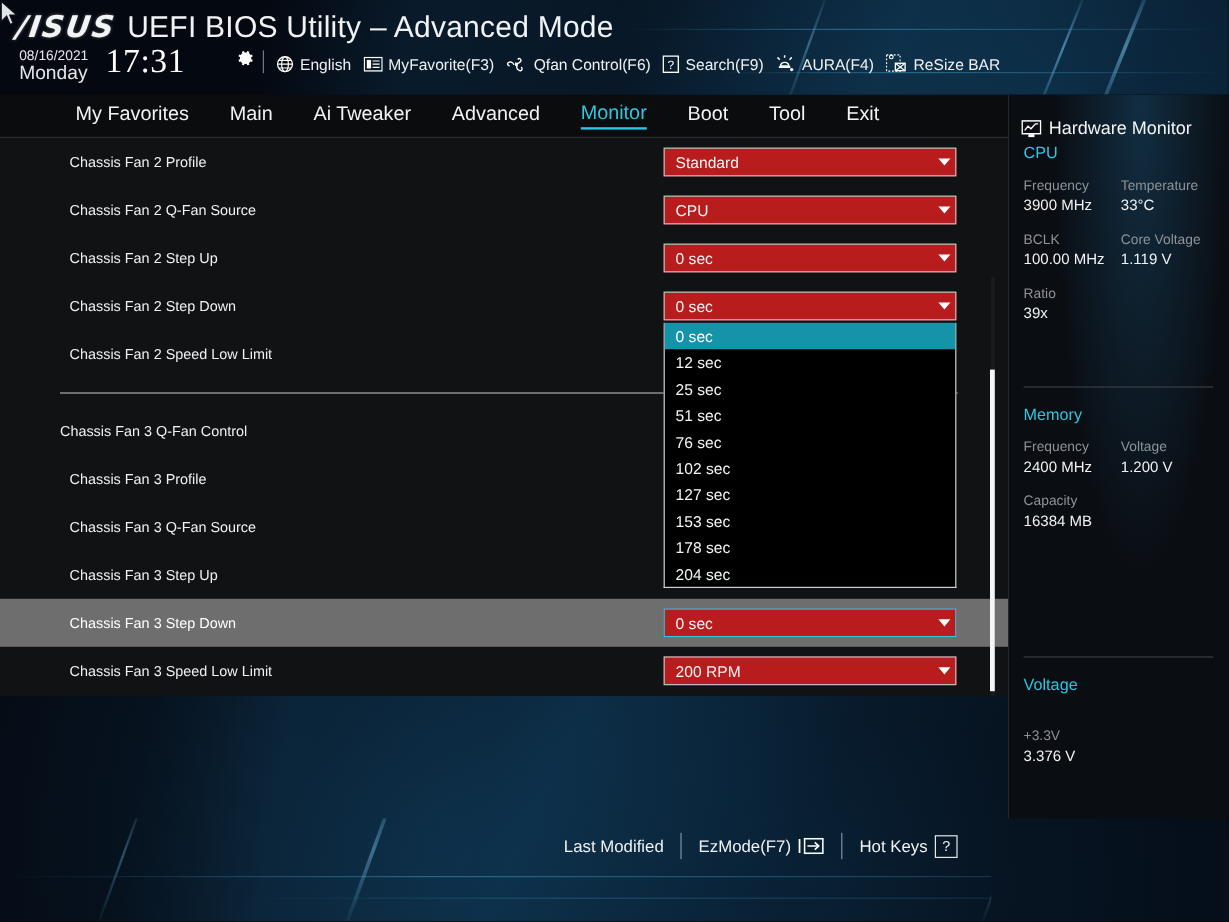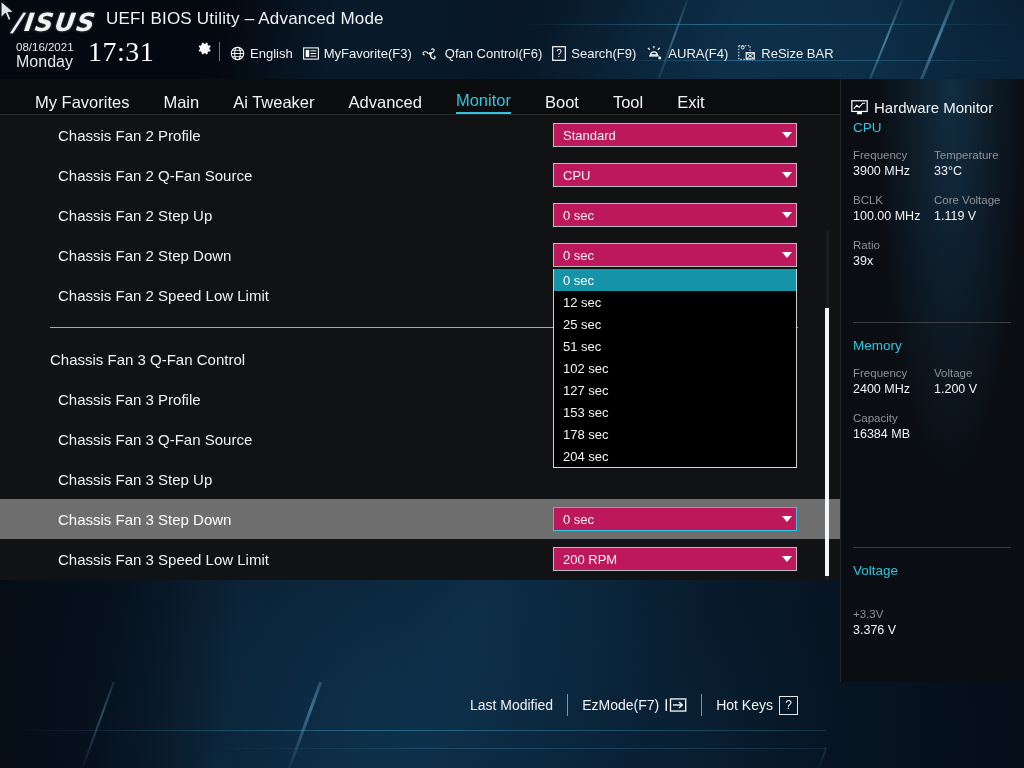--- a/index.html
+++ b/index.html
@@ -42,75 +42,75 @@
     position: absolute; left: 14px; top: 8px;
     font-size: 25px; font-weight: bold; font-style: italic;
     letter-spacing: 1.5px;
     color: #f2f4f6;
     font-family: "DejaVu Sans", sans-serif;
     transform: skewX(-8deg);
     text-shadow: 0 0 3px rgba(255,255,255,0.35);
   }
   .app-title {
     position: absolute; left: 106px; top: 9px;
-    font-size: 17px; color: #f0f2f4; letter-spacing: 0.2px;
+    font-size: 25px; color: #f0f2f4; letter-spacing: 0.2px;
   }
   .cursor-arrow { position: absolute; left: 0px; top: 0px; width: 18px; height: 24px; }
 
   .dt-block { position: absolute; left: 16px; top: 41px; line-height: 1.08; }
   .dt-date { font-size: 11.5px; color: #e4e7ea; }
   .dt-day  { font-size: 16px; color: #e4e7ea; }
   .clock { position: absolute; left: 88px; top: 36px; font-size: 28px; color: #ffffff; letter-spacing: 0.5px; font-family: Liberation Serif, serif; }
   .gear-btn { position: absolute; left: 196px; top: 40px; width: 17px; height: 17px; cursor: pointer; }
   .hdr-sep { position: absolute; top: 42px; width: 1px; height: 19px; background: rgba(200,215,230,0.55); }
 
   .hdr-items { position: absolute; left: 208px; top: 45px; display: flex; align-items: center; gap: 10px; }
   .hdr-item { display: flex; align-items: center; gap: 5px; font-size: 13px; color: #eef1f3; cursor: pointer; white-space: nowrap; }
   .hdr-item svg { display: block; }
 
   
   .navbar {
     position: absolute; left: 0; top: 79px; width: 1024px; height: 35px;
     background: #0b0c0e;
   }
-  .navtabs { display: flex; align-items: flex-end; height: 35px; padding-left: 35px; gap: 34px; }
+  .navtabs { display: flex; align-items: center; height: 35px; padding-left: 35px; gap: 34px; margin-left: 28px; }
   .navtab {
     font-size: 16.5px; color: #f1f3f5; cursor: pointer; white-space: nowrap;
     padding-bottom: 2px;
   }
   .navtab.active { color: #2ec6e0; border-bottom: 2px solid #2ec6e0; }
 
   
   .content {
     position: absolute; left: 0; top: 114px; width: 840px; height: 466px;
     background: #111214;
     border-top: 1px solid #2a2c2e;
     overflow: hidden;
   }
   .rows { position: absolute; left: 0; top: 0; width: 840px; }
   .row {
     position: relative; height: 40px; display: flex; align-items: center;
     padding-left: 58px; padding-right: 26px;
   }
   .row.group { padding-left: 50px; }
   .row.selected { background: #6e6e6e; }
-  .row-label { font-size: 15px; color: #f0f1f3; white-space: nowrap; }
+  .row-label { font-size: 12px; color: #f0f1f3; white-space: nowrap; }
   .row.selected .row-label { color: #ffffff; }
 
   .divider-row { height: 24px; position: relative; }
   .divider-line {
     position: absolute; left: 50px; right: 42px; top: 12px; height: 1px;
     background: #a8acb0;
   }
 
   
   .ddwrap { position: absolute; left: 553px; top: 50%; transform: translateY(-50%); }
   .dd {
     width: 244px; height: 24px;
-    background: #be185d;
+    background: #b91c1c;
     border: 1px solid #b9bdc1;
     display: flex; align-items: center; justify-content: space-between;
     padding: 0 4px 0 9px;
     cursor: pointer;
   }
   .dd.focused { border-color: #2ec6e0; }
   .dd-val { font-size: 13px; color: #f2f4f6; white-space: nowrap; }
   .caret { width: 0; height: 0; border-left: 5px solid transparent; border-right: 5px solid transparent; border-top: 6px solid #ffffff; }
 
   
@@ -363,20 +363,21 @@
       </div>
     <div class="sbar-track"></div>
   </div>
   <div class="sbar-thumb"></div>
 
   <div class="dd-list" id="ddlist">
       <div class="dd-opt sel">0 sec</div>
       <div class="dd-opt">12 sec</div>
       <div class="dd-opt">25 sec</div>
       <div class="dd-opt">51 sec</div>
+      <div class="dd-opt">76 sec</div>
       <div class="dd-opt">102 sec</div>
       <div class="dd-opt">127 sec</div>
       <div class="dd-opt">153 sec</div>
       <div class="dd-opt">178 sec</div>
       <div class="dd-opt">204 sec</div>
     </div>
 
 
   <div class="hwm">
     <div class="hwm-bg"></div>

